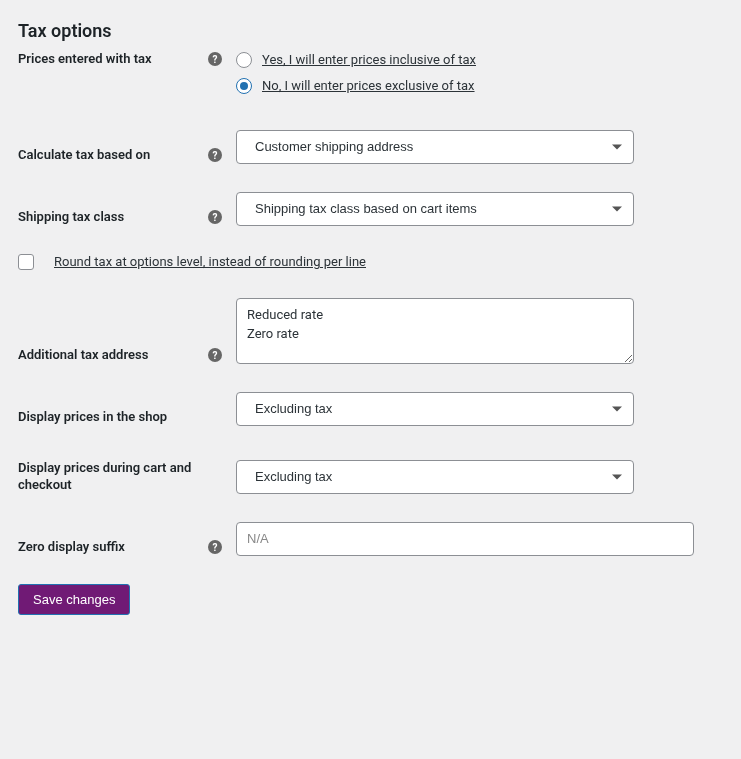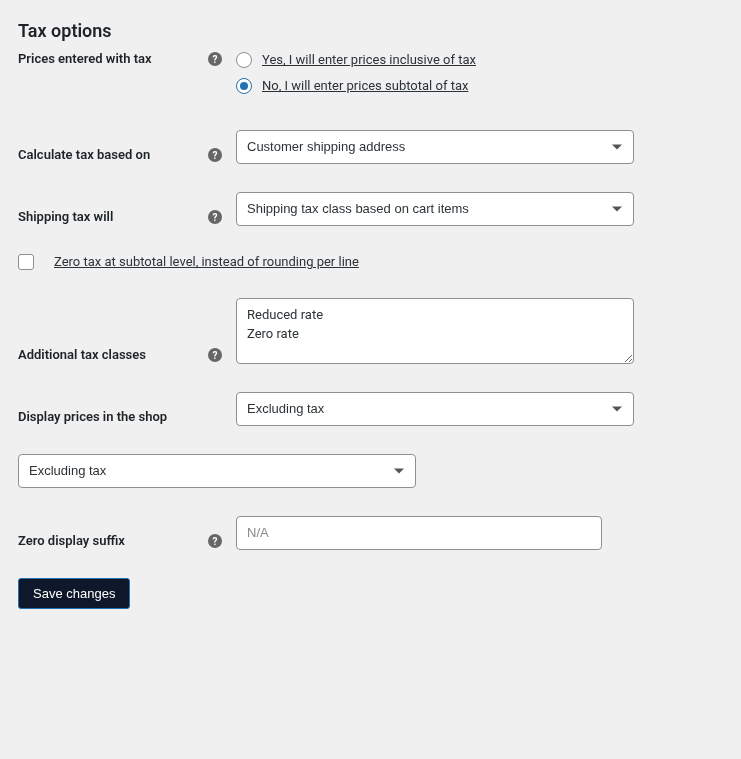--- a/index.html
+++ b/index.html
@@ -122,21 +122,21 @@
       color: #2c3338;
       cursor: pointer;
     }
     .select-wrap {
       position: relative;
       width: 398px;
     }
     .select-wrap select {
       width: 100%;
       height: 34px;
-      padding: 0 30px 0 10px;
+      padding: 0 30px 0 18px;
       border: 1px solid #8c8f94;
       border-radius: 4px;
       background: #fff;
       font-size: 13px;
       color: #2c3338;
       appearance: none;
       cursor: pointer;
     }
     .select-wrap::after {
       content: "";
@@ -158,37 +158,37 @@
       border: 1px solid #8c8f94;
       border-radius: 4px;
       background: #fff;
       font-size: 13px;
       font-family: inherit;
       color: #2c3338;
       resize: both;
       line-height: 1.5;
     }
     input[type="text"] {
-      width: 366px;
+      width: 458px;
       height: 34px;
       padding: 0 10px;
       border: 1px solid #8c8f94;
       border-radius: 4px;
       background: #fff;
       font-size: 13px;
       color: #2c3338;
     }
     input[type="text"]::placeholder {
       color: #888;
     }
     .submit-row {
       margin-top: 10px;
     }
     .button-primary {
-      background: #0f172a;
+      background: #701a75;
       border: 1px solid #2271b1;
       color: #fff;
       font-size: 13px;
       padding: 7px 14px;
       border-radius: 3px;
       cursor: pointer;
     }
   </style>
 </head>
 <body>
@@ -207,65 +207,65 @@
         <input type="radio" name="prices_tax" style="">
         <span class="radio-label">Yes, I will enter prices inclusive of tax</span>
       </label>
     </div>
   </div>
   <div class="form-row radio-row last">
     <div class="label-col"></div>
     <div class="input-col">
       <label class="radio-wrap">
         <input type="radio" name="prices_tax" checked="" style="">
-        <span class="radio-label">No, I will enter prices subtotal of tax</span>
+        <span class="radio-label">No, I will enter prices exclusive of tax</span>
       </label>
     </div>
   </div>
 
   <div class="form-row">
     <div class="label-col">
       <span class="label-text">Calculate tax based on</span>
       <span class="help-icon">?</span>
     </div>
     <div class="input-col">
       <div class="select-wrap">
         <select>
           <option>Customer shipping address</option>
         </select>
       </div>
     </div>
   </div>
 
   <div class="form-row">
     <div class="label-col">
-      <span class="label-text">Shipping tax will</span>
+      <span class="label-text">Shipping tax class</span>
       <span class="help-icon">?</span>
     </div>
     <div class="input-col">
       <div class="select-wrap">
         <select>
           <option>Shipping tax class based on cart items</option>
         </select>
       </div>
     </div>
   </div>
 
   <div class="form-row">
     <div class="input-col">
       <label class="radio-wrap">
         <input type="checkbox" style="">
-        <span class="check-label">Zero tax at subtotal level, instead of rounding per line</span>
+        <span class="check-label">Round tax at options level, instead of rounding per line</span>
       </label>
     </div>
   </div>
 
   <div class="form-row">
     <div class="label-col top">
-      <span class="label-text">Additional tax classes</span>
+      <span class="label-text">Additional tax address</span>
       <span class="help-icon">?</span>
     </div>
     <div class="input-col">
       <textarea style="">Reduced rate
 Zero rate</textarea>
     </div>
   </div>
 
   <div class="form-row">
     <div class="label-col">
@@ -275,20 +275,24 @@
     <div class="input-col">
       <div class="select-wrap">
         <select>
           <option>Excluding tax</option>
         </select>
       </div>
     </div>
   </div>
 
   <div class="form-row">
+    <div class="label-col">
+      <span class="label-text">Display prices during cart and checkout</span>
+      <span class="help-spacer"></span>
+    </div>
     <div class="input-col">
       <div class="select-wrap">
         <select>
           <option>Excluding tax</option>
         </select>
       </div>
     </div>
   </div>
 
   <div class="form-row">

